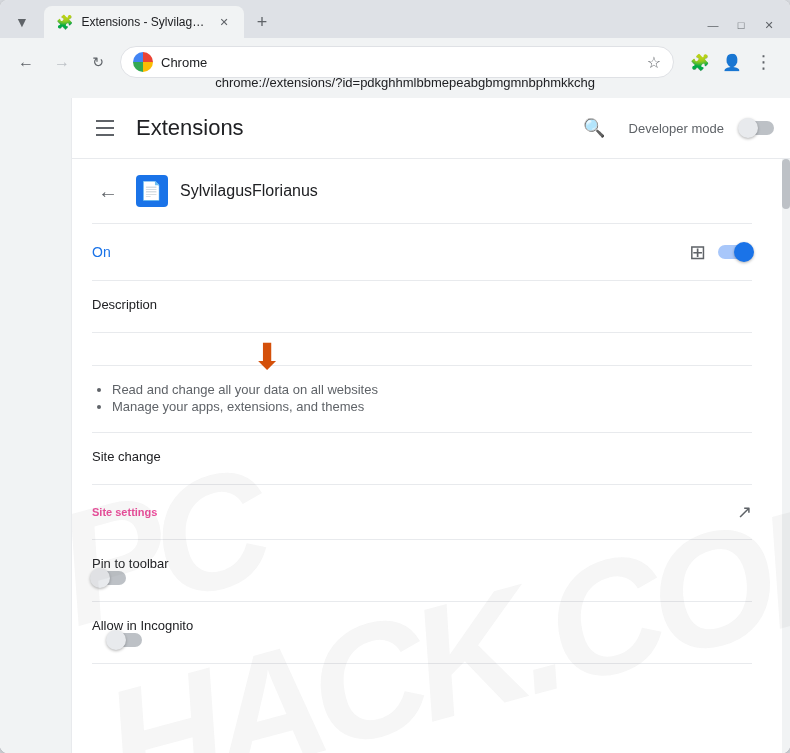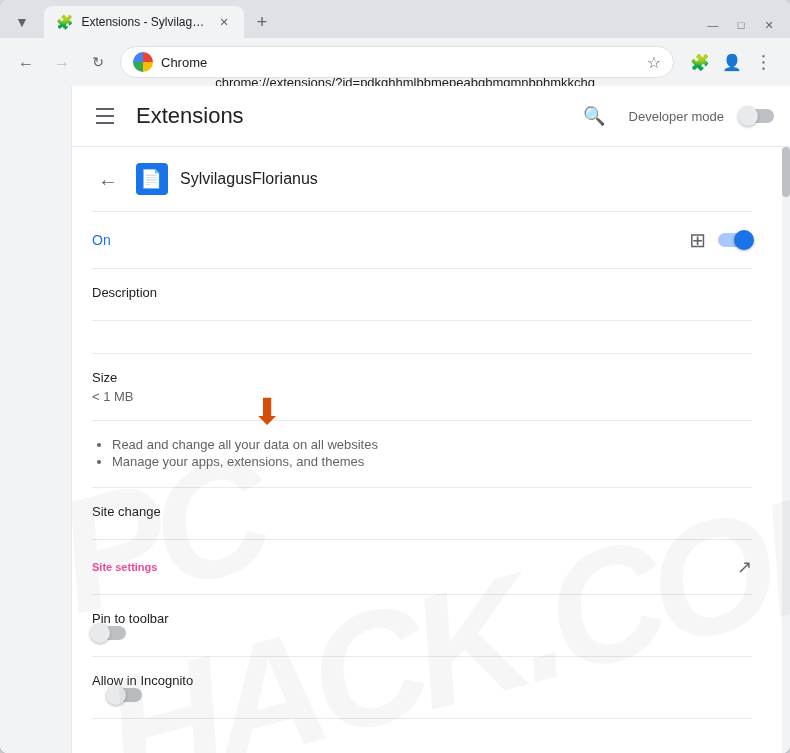--- a/index.html
+++ b/index.html
@@ -177,20 +177,21 @@
       color: #5f6368;
       font-size: 16px;
     }
 
     
     .content-area {
       display: flex;
       flex: 1;
       overflow: hidden;
       background: #fff;
+      margin-top: 12px;
     }
 
     
     .sidebar {
       width: 72px;
       background: #f1f3f4;
       border-right: 1px solid #e8eaed;
       flex-shrink: 0;
       display: flex;
       flex-direction: column;
@@ -546,24 +547,20 @@
             </div>
           </div>
 
           <div class="info-section">
             <div class="info-label">Description</div>
           </div>
 
           <div class="info-section">
           </div>
 
-          <div class="info-section">
-            <div class="info-label">Size</div>
-            <div class="info-value">&lt; 1 MB</div>
-          </div>
 
           <div class="info-section" style="position:relative;">
             <div class="info-value">
               <ul>
                 <li>Read and change all your data on all websites</li>
                 <li>Manage your apps, extensions, and themes</li>
               </ul>
             </div>
 
             <div style="position:absolute;left:160px;top:-30px;font-size:36px;color:#d4500a;transform:rotate(0deg);pointer-events:none;">⬇</div>

